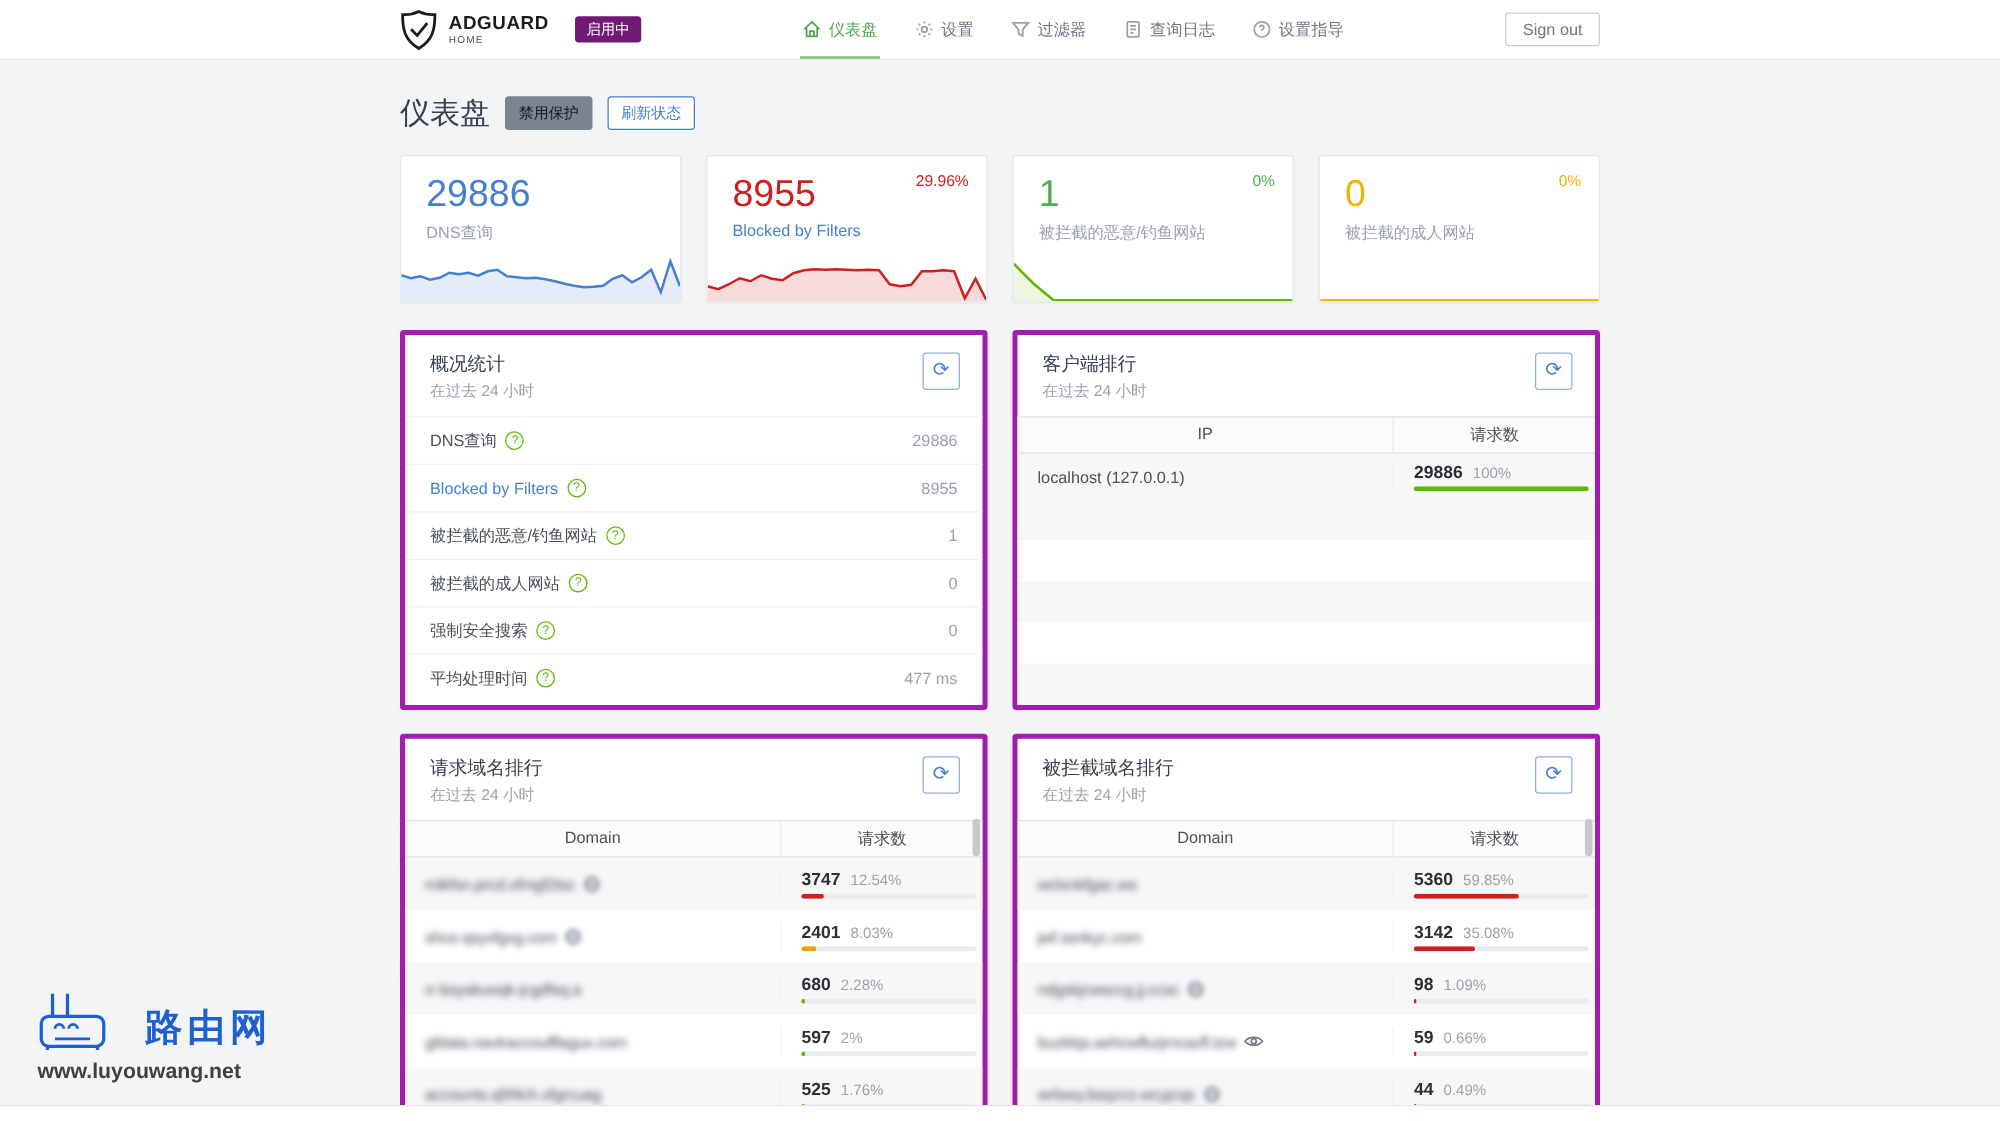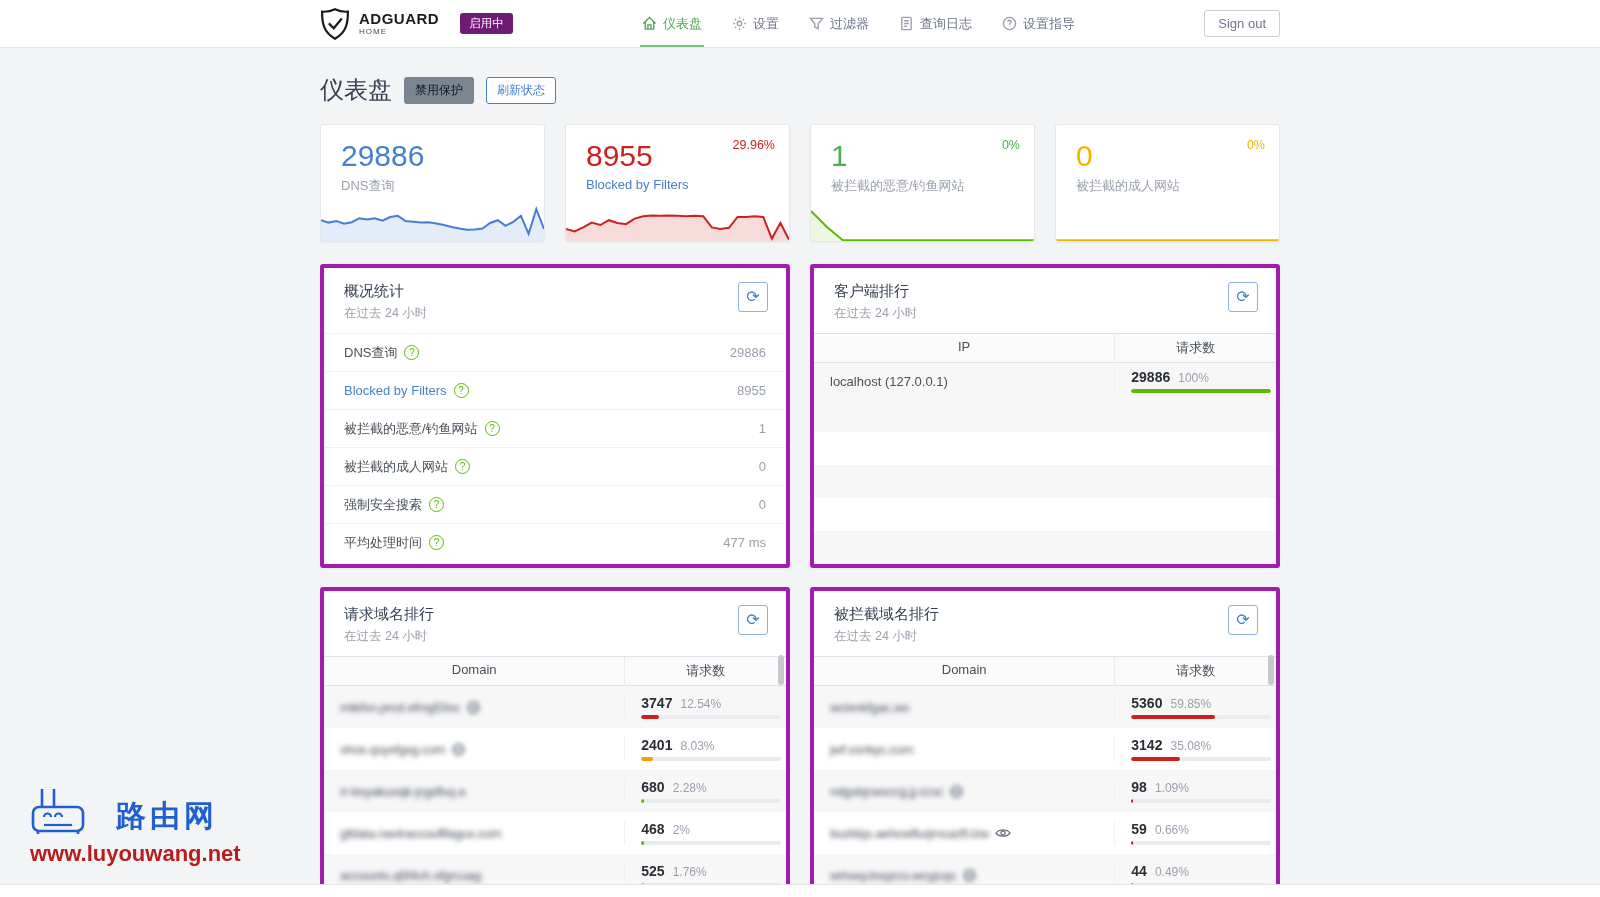--- a/index.html
+++ b/index.html
@@ -129,21 +129,21 @@
     background:#c6cacd; border-radius:3px; cursor:pointer;
   }
   
   .footer {
     position:fixed; left:0; right:0; bottom:0; height:13px;
     background:#fff; border-top:1px solid #e4e6e8; z-index:5;
   }
   .watermark { position:fixed; left:30px; bottom:30px; z-index:6; }
   .wm-top { display:flex; align-items:flex-end; gap:24px; }
   .wm-text { color:#1f5fd0; font-size:30px; font-weight:bold; letter-spacing:4px; }
-  .wm-url { color:#b91c1c; font-size:22px; font-weight:bold; margin-top:4px; }
+  .wm-url { color:#404040; font-size:17px; font-weight:bold; margin-top:4px; }
 </style>
 </head>
 <body>
 
 <div class="header">
   <div class="header-inner">
     <div class="brand">
       <svg class="brand-shield" viewBox="0 0 24 26" fill="none">
         <path d="M12 1 C8 3 4.5 3.2 1.5 3 C1.5 12 2.5 19.5 12 25 C21.5 19.5 22.5 12 22.5 3 C19.5 3.2 16 3 12 1 Z" stroke="#1b1b1b" stroke-width="1.8"></path>
         <path d="M7 12.5 L11 16.5 L17.5 8.5" stroke="#1b1b1b" stroke-width="1.8" fill="none"></path>
@@ -395,21 +395,21 @@
                 <i style="width: 2.28%; background: rgb(94, 186, 0);"></i>
               </div>
           </div>
         </div>
         <div class="trow dom-row">
           <div class="td td-l">
               <span class="blurtxt">gfdata.navtraccouflfagux.com</span>
             </div>
           <div class="td td-r">
             <div class="numline">
-                <b>468</b>
+                <b>597</b>
                 <span class="pct">2%</span>
               </div>
             <div class="bar">
                 <i style="width: 2%; background: rgb(94, 186, 0);"></i>
               </div>
           </div>
         </div>
         <div class="trow dom-row">
           <div class="td td-l">
               <span class="blurtxt">accounts.q5f4ch.xfgrcuag</span>

